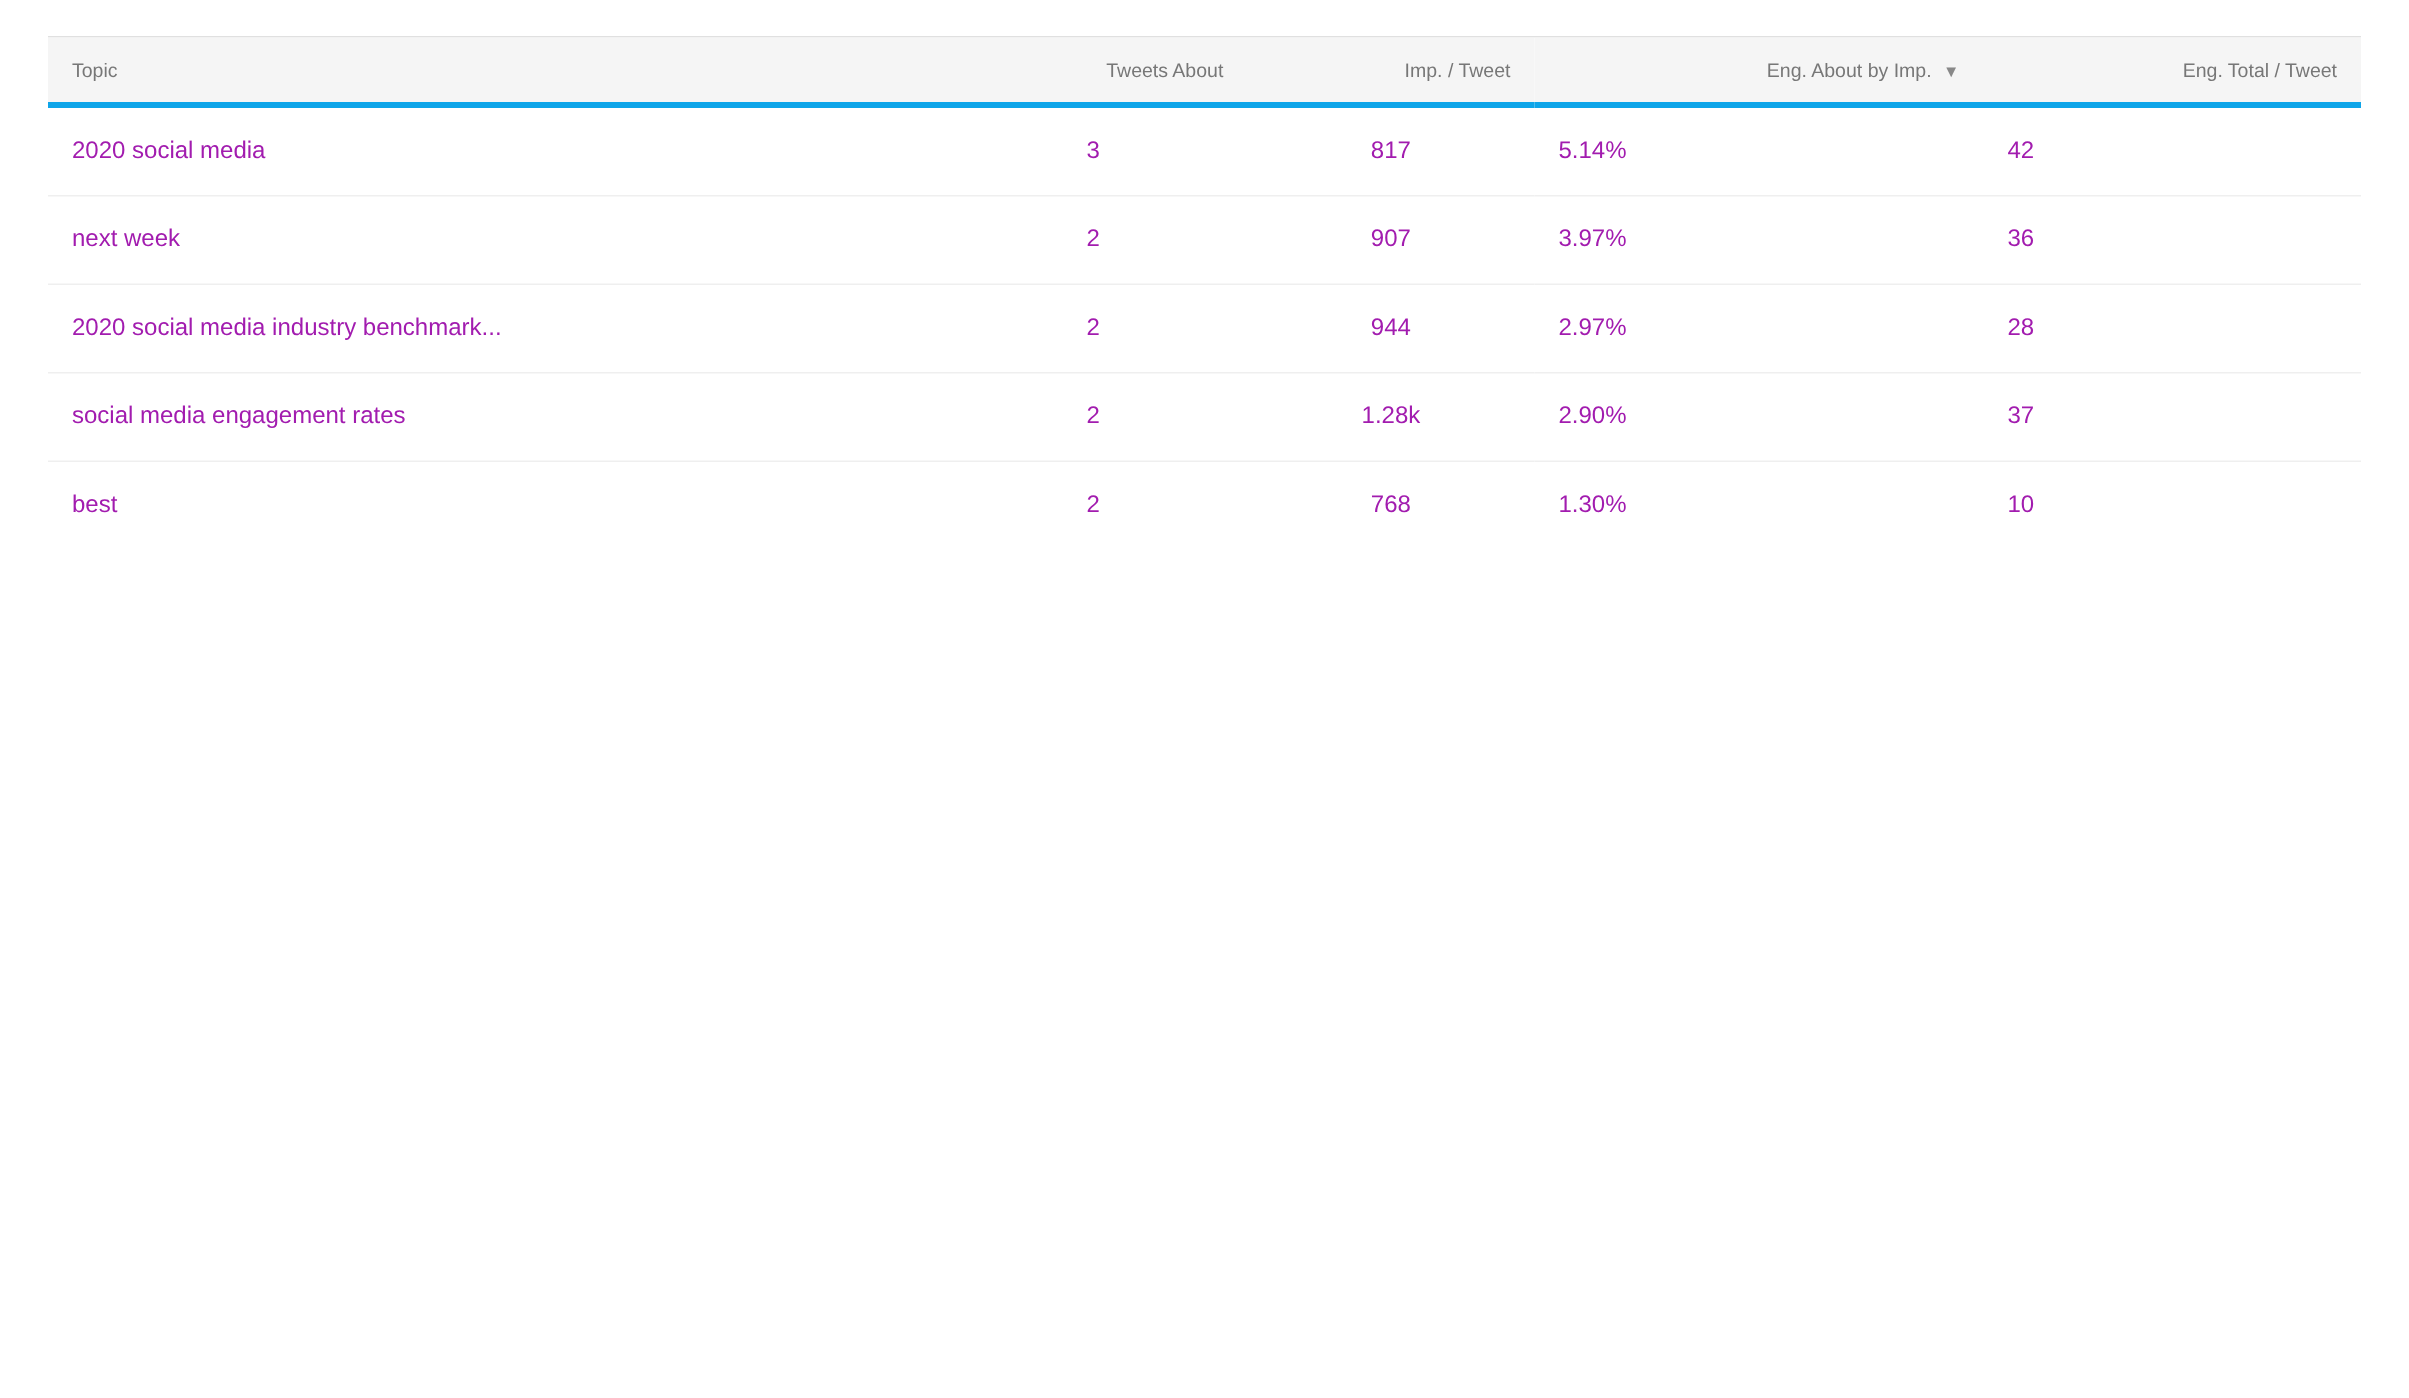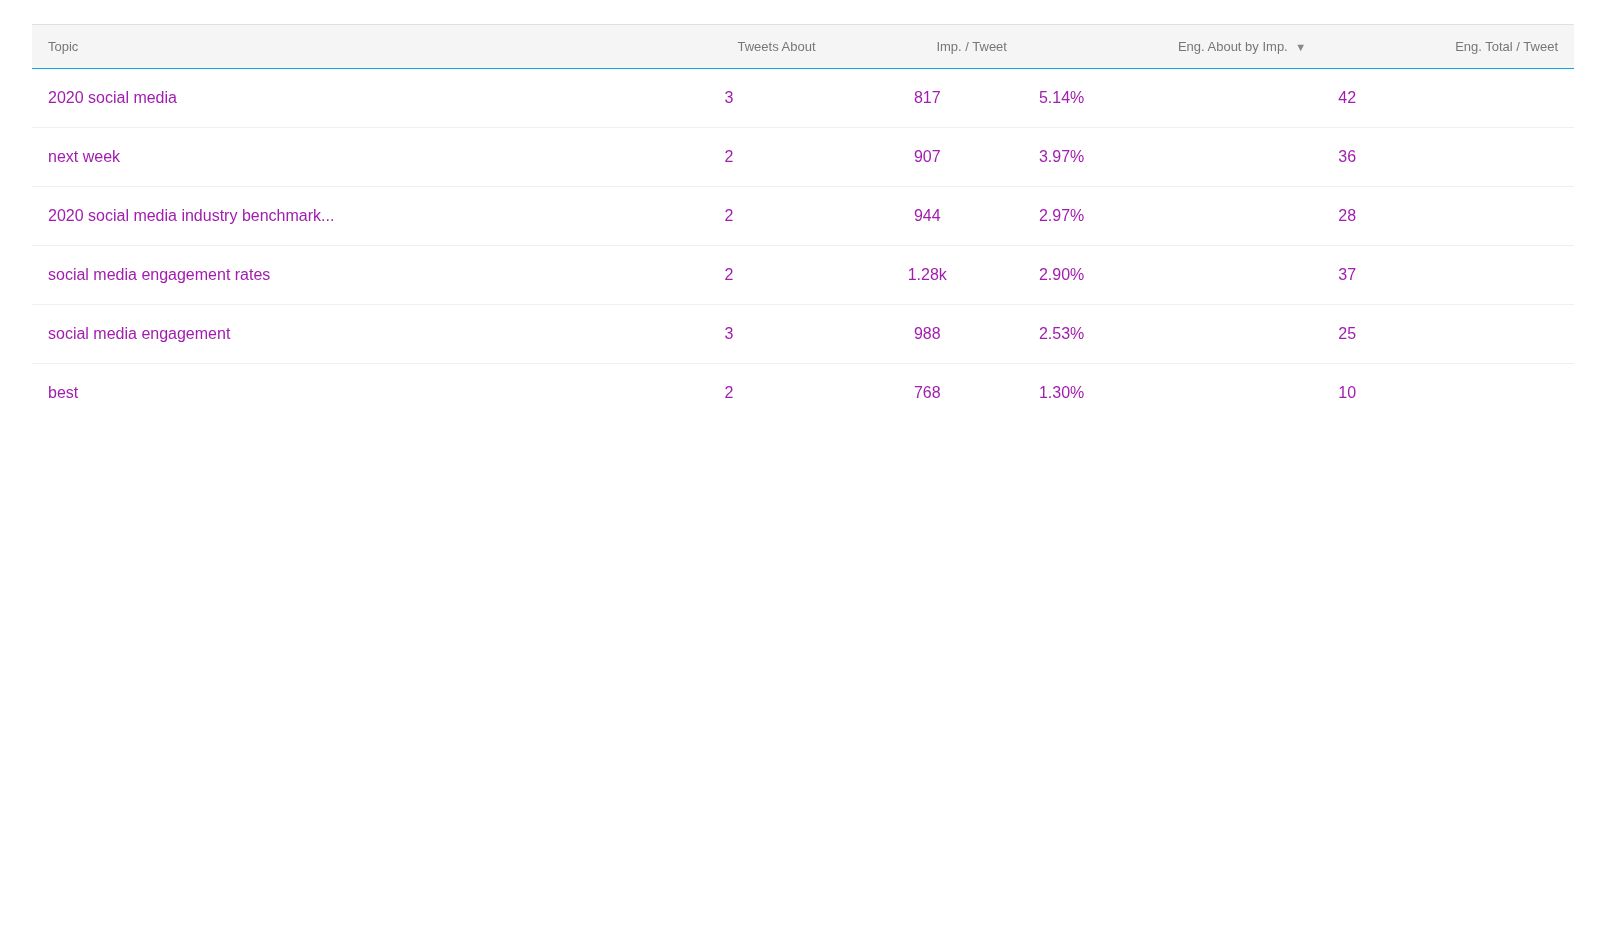--- a/index.html
+++ b/index.html
@@ -112,21 +112,21 @@
     .table thead tr {
       background: #f5f5f5;
     }
 
     .table thead th {
       padding: 14px 16px;
       font-size: 13px;
       font-weight: 500;
       color: #777;
       text-align: left;
-      border-bottom: 1px solid #0ea5e9;
+      border-bottom: 4px solid #0ea5e9;
     }
 
     .table thead th.right {
       text-align: right;
     }
 
     .table thead th.center {
       text-align: right;
     }
 
@@ -215,27 +215,20 @@
           <td class="right">28</td>
         </tr>
         <tr>
           <td class="topic-cell">social media engagement rates</td>
           <td class="center">2</td>
           <td class="center">1.28k</td>
           <td class="right">2.90%</td>
           <td class="right">37</td>
         </tr>
         <tr>
-          <td class="topic-cell">social media engagement</td>
-          <td class="center">3</td>
-          <td class="center">988</td>
-          <td class="right">2.53%</td>
-          <td class="right">25</td>
-        </tr>
-        <tr>
           <td class="topic-cell">best</td>
           <td class="center">2</td>
           <td class="center">768</td>
           <td class="right">1.30%</td>
           <td class="right">10</td>
         </tr>
       </tbody>
   </table>
 </div>
 

